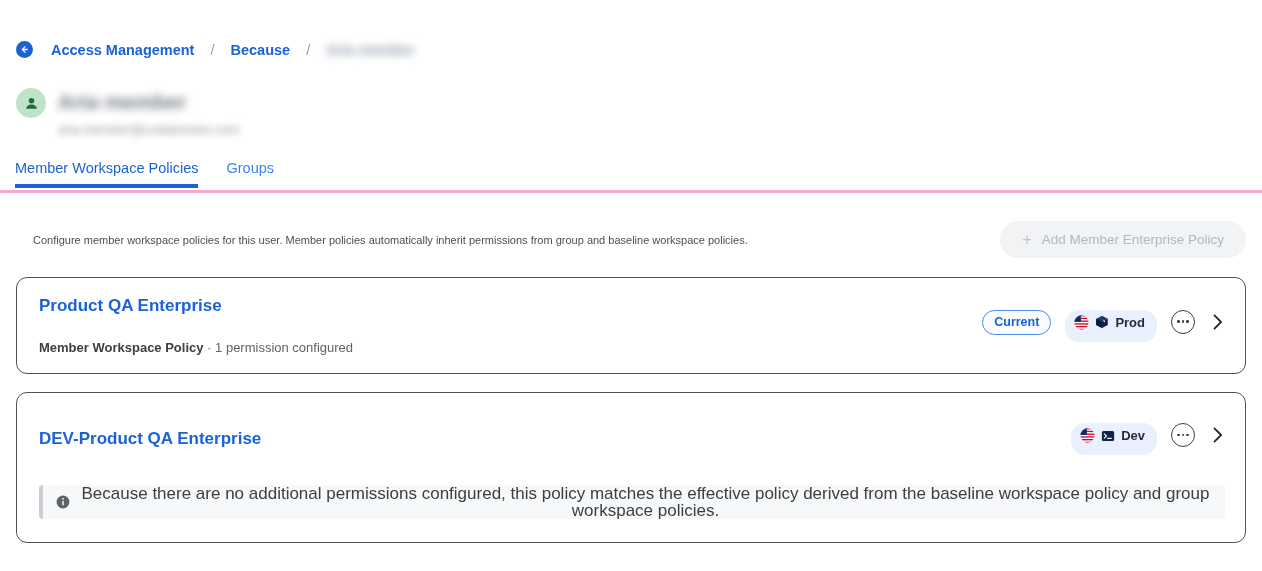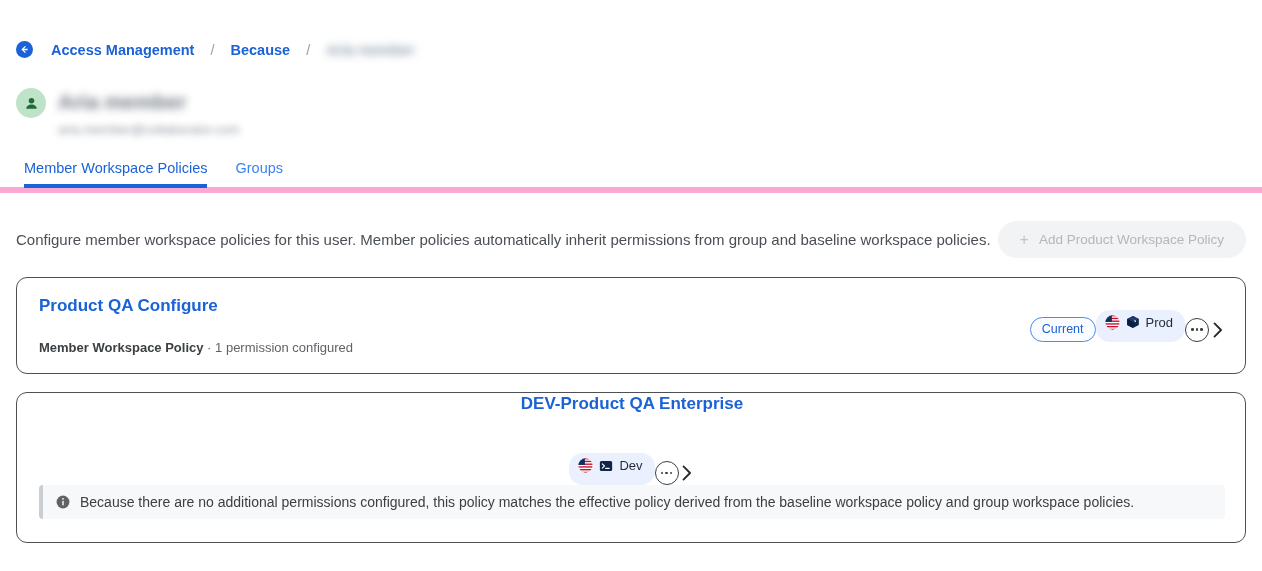--- a/index.html
+++ b/index.html
@@ -60,22 +60,22 @@
     font-size: 13px; color: #8d939c;
     filter: blur(3.6px);
     margin-top: 6px;
     white-space: nowrap;
   }
 
   
   .tabs {
     position: absolute; left: 0; top: 160px; width: 1262px;
     height: 33px;
-    border-bottom: 6px solid #f9a8d4;
-    padding-left: 24px;
+    border-bottom: 3px solid #f9a8d4;
+    padding-left: 15px;
     display: flex; align-items: flex-start; gap: 0;
   }
   .tab {
     font-size: 14.5px;
     padding: 0 0 11px 0;
     margin-right: 28px;
     color: #3b82f6;
     cursor: pointer;
     position: relative;
     white-space: nowrap;
@@ -88,21 +88,21 @@
     height: 4px;
     background: #1a62d6;
   }
 
   
   .desc-row {
     position: absolute; left: 16px; top: 221px;
     width: 1230px;
     display: flex; align-items: center; justify-content: space-between;
   }
-  .desc-text { font-size: 15px; color: #4a4f55; line-height: 20px; }
+  .desc-text { font-size: 11px; color: #4a4f55; line-height: 20px; margin-left: 17px; }
   .add-btn {
     display: flex; align-items: center; gap: 10px;
     background: #f1f3f4;
     color: #b3b8bd;
     border: none;
     border-radius: 22px;
     height: 37px;
     padding: 0 22px;
     font-size: 13.5px;
     font-family: "Liberation Sans", sans-serif;
@@ -119,31 +119,31 @@
     background: #fff;
   }
   #card-1 { top: 277px; height: 97px; }
   #card-2 { top: 392px; height: 151px; }
 
   .card-main {
     display: flex; align-items: center; justify-content: space-between;
     padding: 0 20px 0 22px;
     height: 95px;
   }
-  #card-2 .card-main { height: 92px; flex-direction: column; }
+  #card-2 .card-main { height: 92px; }
   .card-title {
     font-size: 17px; font-weight: bold; color: #1a62d6;
     cursor: pointer; line-height: 22px;
   }
   .card-sub {
     font-size: 13px; color: #5f6368; margin-top: 22px; line-height: 17px;
   }
   .card-sub b { font-weight: bold; color: #3c4043; }
 
-  .card-right { display: flex; align-items: flex-end; flex: 0 0 auto; }
+  .card-right { display: flex; align-items: flex-start; gap: 14px; flex: 0 0 auto; font-weight: bold; }
 
   .pill-current {
     border: 1px solid #4b8bf0;
     color: #1a62d6;
     background: #fbfcff;
     border-radius: 13px;
     font-size: 12.5px;
     padding: 4px 11px 5px;
     line-height: 14px;
     white-space: nowrap;
@@ -181,21 +181,21 @@
   .info-banner {
     margin: 0 20px 0 22px;
     background: #f7f8f9;
     border-left: 4px solid #c9ced4;
     border-radius: 4px;
     height: 34px;
     display: flex; align-items: center;
     padding: 0 14px 0 13px;
   }
   .info-ico { width: 14px; height: 14px; flex: 0 0 auto; margin-right: 10px; display:block; }
-  .info-text { font-size: 14px; color: #3c4043; line-height: 17px; text-align: center; }
+  .info-text { font-size: 17px; color: #3c4043; line-height: 17px; text-align: center; }
 </style>
 </head>
 <body>
 
 <div class="page">
 
   <div class="breadcrumb">
     <span class="back-circle">
       <svg width="13" height="13" viewBox="0 0 16 16" aria-hidden="true">
         <path d="M8.6 3.6 4.2 8l4.4 4.4 1.1-1.1L7.3 8.8h4.6V7.2H7.3l2.4-2.5z" fill="#ffffff"></path>
@@ -223,28 +223,28 @@
 
   <div class="tabs">
     <div class="tab active">Member Workspace Policies</div>
     <div class="tab">Groups</div>
   </div>
 
   <div class="desc-row">
     <div class="desc-text">Configure member workspace policies for this user. Member policies automatically inherit permissions from group and baseline workspace policies.</div>
     <button class="add-btn">
       <span class="plus">+</span>
-      <span>Add Product Workspace Policy</span>
+      <span>Add Member Enterprise Policy</span>
     </button>
   </div>
 
   <div class="card" id="card-1">
     <div class="card-main">
       <div>
-        <div class="card-title">Product QA Configure</div>
+        <div class="card-title">Product QA Enterprise</div>
         <div class="card-sub">
           <b>Member Workspace Policy</b><span> · </span><span>1 permission configured</span>
         </div>
       </div>
       <div class="card-right">
         <span class="pill-current">Current</span>
         <span class="env-badge">
           <svg class="flag" viewBox="0 0 24 24" aria-hidden="true">
             <clipPath id="cf1">
                 <circle cx="12" cy="12" r="11.5"></circle>

